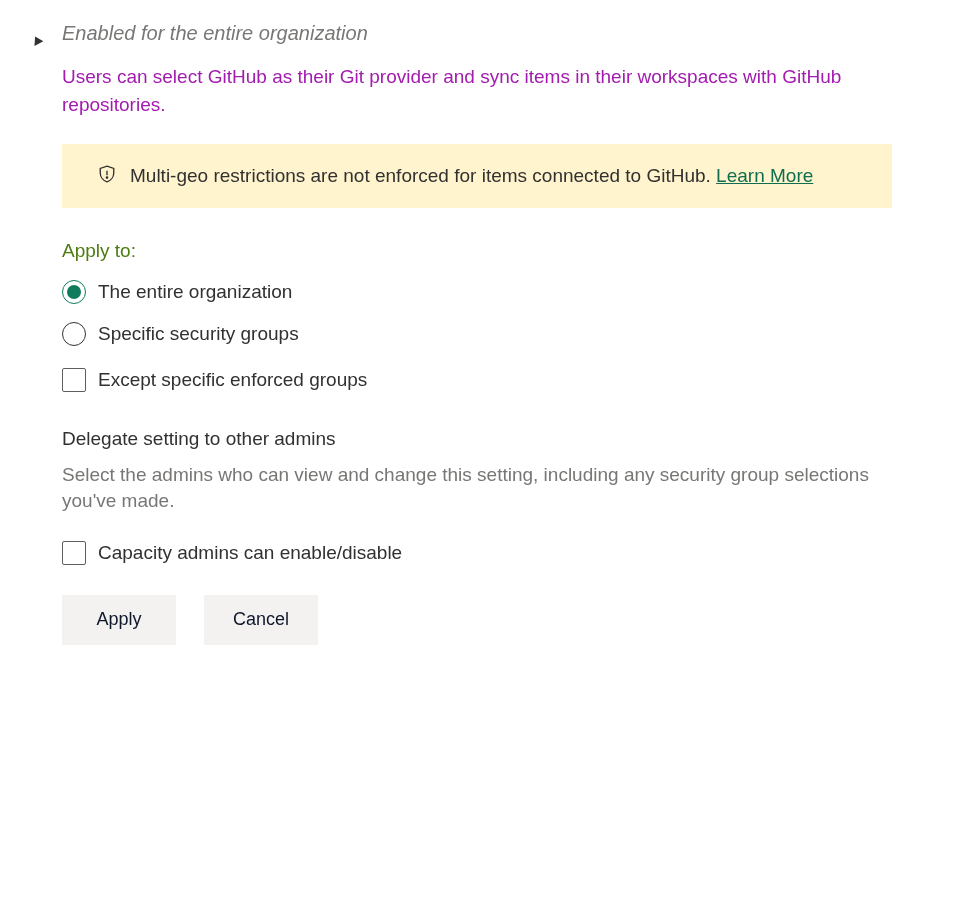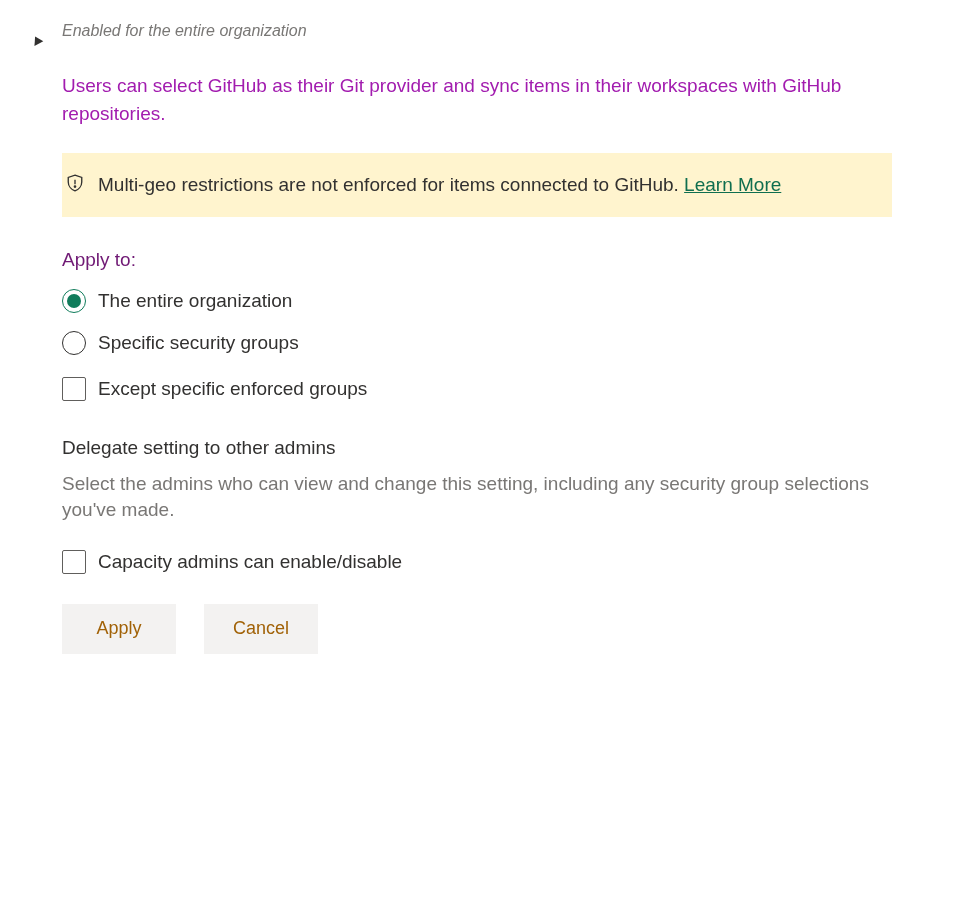--- a/index.html
+++ b/index.html
@@ -23,24 +23,24 @@
       margin-left: 2px;
     }
     .content-col { flex: 1; }
     .title {
       font-size: 22px;
       font-weight: 600;
       color: #201f1e;
       margin-bottom: 6px;
     }
     .status-line {
-      font-size: 16px;
+      font-size: 20px;
       font-style: italic;
       color: #797775;
-      margin-bottom: 32px;
+      margin-bottom: 18px;
     }
     .description {
       font-size: 19px;
       color: #a21caf;
       line-height: 1.45;
       margin-bottom: 26px;
       max-width: 830px;
     }
     .toggle-wrap {
       display: flex;
@@ -58,41 +58,41 @@
     .toggle-knob {
       width: 20px; height: 20px;
       background: #fff;
       border-radius: 50%;
       position: absolute;
       top: 4px; right: 4px;
     }
     .toggle-label { font-size: 19px; color: #323130; }
     .info-banner {
       background: #fff4ce;
-      padding: 18px 4px;
+      padding: 18px 36px;
       display: flex;
       gap: 14px;
       font-size: 19px;
       line-height: 1.45;
       color: #323130;
       margin-bottom: 32px;
       max-width: 830px;
     }
     .info-banner .shield-icon {
       flex-shrink: 0;
       width: 18px; height: 18px;
       margin-top: 3px;
     }
     .info-banner a {
       color: #0f6e4f;
       text-decoration: underline;
     }
     .section-label {
       font-size: 19px;
-      color: #701a75;
+      color: #4d7c0f;
       margin-bottom: 18px;
     }
     .section-heading {
       font-size: 19px;
       color: #323130;
       margin-bottom: 12px;
     }
     .radio-row, .check-row {
       display: flex;
       align-items: center;
@@ -136,21 +136,21 @@
       display: flex;
       gap: 28px;
       margin-top: 30px;
     }
     .btn {
       min-width: 114px;
       height: 50px;
       background: #f3f2f1;
       border: none;
       font-size: 18px;
-      color: #a16207;
+      color: #0f172a;
       cursor: pointer;
       font-family: inherit;
     }
   </style>
 </head>
 <body>
 
 <div class="row">
   <div class="expand-col">
     <span class="expand-icon"></span>

